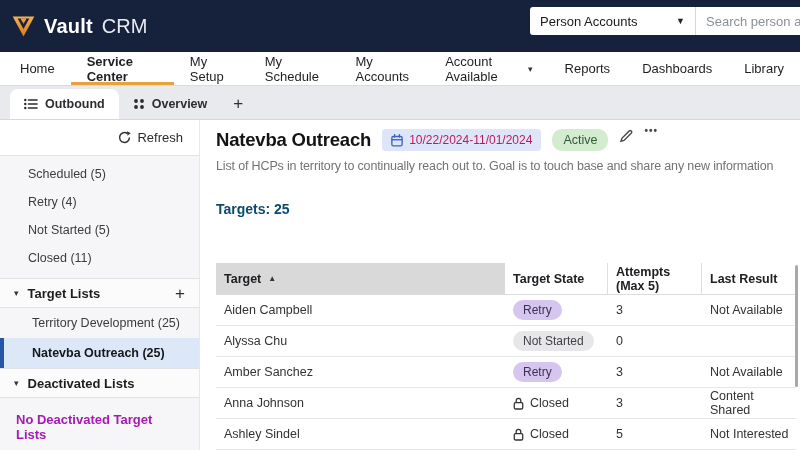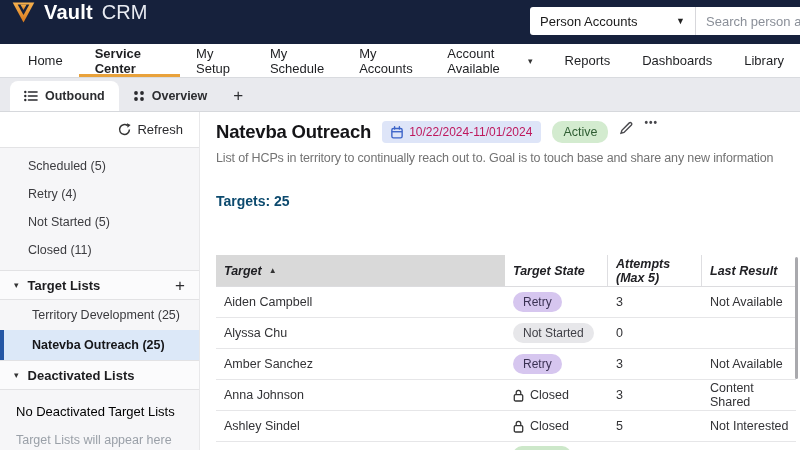--- a/index.html
+++ b/index.html
@@ -1,37 +1,37 @@
 <!DOCTYPE html>
 <html><head>
 <meta charset="utf-8">
 <style>
   * { margin:0; padding:0; box-sizing:border-box; }
   html,body { width:800px; height:450px; overflow:hidden; background:#fff;
     font-family:"Liberation Sans", sans-serif; color:#1f1f23; }
 
   
-  .topbar { height:44px; background:#16213C; display:flex; align-items:flex-start;
+  .topbar { height:52px; background:#16213C; display:flex; align-items:center;
     padding:0 0 0 10px; position:relative; }
   .brand { display:flex; align-items:center; gap:7px; }
   .brand-vault { color:#fff; font-size:20px; font-weight:bold; letter-spacing:.2px; }
   .brand-crm { color:#e8ebf2; font-size:20px; font-weight:300; margin-left:2px; }
   .top-controls { position:absolute; left:530px; top:7px; height:28px; width:280px;
     background:#fff; border-radius:3px; display:flex; align-items:center; }
   .obj-select { display:flex; align-items:center; width:166px; height:100%;
     padding:0 10px; border-right:1px solid #d7d7db; cursor:pointer; }
   .obj-select .val { font-size:13px; color:#1a1a1a; flex:1; }
   .obj-select .caret { font-size:9px; color:#222; margin-left:6px; }
   .search-input { border:none; outline:none; height:100%; flex:1; padding:0 10px;
     font-size:13px; font-family:"Liberation Sans",sans-serif; color:#333; min-width:0; }
   .search-input::placeholder { color:#8a8f98; }
 
   
   .navbar { height:34px; background:#fff; border-bottom:1px solid #d9dbdf;
-    display:flex; align-items:stretch; padding-left:12px; }
+    display:flex; align-items:stretch; padding-left:4px; }
   .nav-item { display:flex; align-items:center; gap:5px; padding:0 16px; font-size:13px;
     color:#1e1f22; cursor:pointer; border-bottom:3px solid transparent; padding-top:3px; }
   .nav-item.active { font-weight:bold; border-bottom-color:#E9A23B; }
   .nav-caret { font-size:9px; color:#333; }
 
   
   .tabstrip { height:34px; background:#e9eaee; border-bottom:1px solid #d6d8dc;
     display:flex; align-items:flex-end; padding-left:10px; }
   .tab { height:30px; display:flex; align-items:center; gap:7px; padding:0 14px;
     font-size:12.5px; font-weight:600; color:#2c2d30; cursor:pointer;
@@ -55,41 +55,41 @@
     border-bottom:1px solid #e2e2e4; display:flex; align-items:center;
     padding:0 14px; gap:9px; cursor:pointer; }
   .section-hdr .tri { font-size:9px; color:#333; }
   .section-hdr .lbl { font-size:13px; font-weight:bold; color:#1d1d20; flex:1; }
   .section-hdr .add { font-size:17px; color:#2c2c2f; cursor:pointer; line-height:1; }
   .list-item { height:30px; display:flex; align-items:center; padding-left:28px;
     font-size:12.5px; color:#3a3a3e; cursor:pointer; border-left:4px solid transparent; }
   .list-item.selected { background:#dce8f8; border-left-color:#2456A4; font-weight:bold;
     color:#17171a; }
   .empty-state { padding:14px 16px 0; }
-  .empty-title { font-size:13px; font-weight:normal; color:#000000; margin-bottom:12px; }
+  .empty-title { font-size:13px; font-weight:bold; color:#a21caf; margin-bottom:12px; }
   .empty-body { font-size:12.5px; color:#9aa0a8; line-height:1.45; }
 
   
   .main { flex:1; background:#fff; padding:9px 4px 0 16px; position:relative; }
   .title-row { display:flex; align-items:flex-start; gap:11px; height:26px; }
   .page-title { font-size:18.5px; font-weight:bold; color:#141417; letter-spacing:-.2px; }
   .date-badge { display:flex; align-items:center; gap:6px; background:#dee5f8;
     border-radius:4px; padding:4px 9px; font-size:12px; color:#be185d; }
   .status-badge { background:#d3ebcf; color:#2f5d33; border-radius:10px;
     padding:4px 11px; font-size:12.5px; }
   .icon-btn { cursor:pointer; display:flex; align-items:center; }
   .more-btn { font-size:16px; font-weight:bold; color:#45454a; cursor:pointer;
     letter-spacing:1px; line-height:0; padding-bottom:6px; }
   .desc { margin-top:4px; font-size:12.5px; letter-spacing:-.15px; color:#737373;
     white-space:nowrap; }
   .targets { margin-top:28px; font-size:14px; font-weight:bold; color:#0c4a6e; }
 
   
   .table { margin-top:46px; width:580px; font-size:12.5px; }
-  .thead { display:flex; height:32px; border-bottom:1px solid #dcdcdf; align-items:stretch;font-style:italic; }
+  .thead { display:flex; height:32px; border-bottom:1px solid #dcdcdf; align-items:stretch; }
   .th { display:flex; align-items:center; font-weight:bold; color:#212125; padding-left:8px; }
   .th.c1 { width:289px; background:#d9d9d9; gap:7px; cursor:pointer; }
   .th.c2 { width:103px; border-right:1px solid #dedee1; cursor:pointer; }
   .th.c3 { width:94px; border-right:1px solid #dedee1; cursor:pointer; }
   .th.c4 { width:94px; cursor:pointer; }
   .sort { font-size:8px; color:#333; }
   .trow { display:flex; height:31px; border-bottom:1px solid #e6e6e8; align-items:center;
     cursor:pointer; }
   .td { padding-left:8px; color:#333336; }
   .td.c1 { width:289px; }  .td.c2 { width:103px; }

